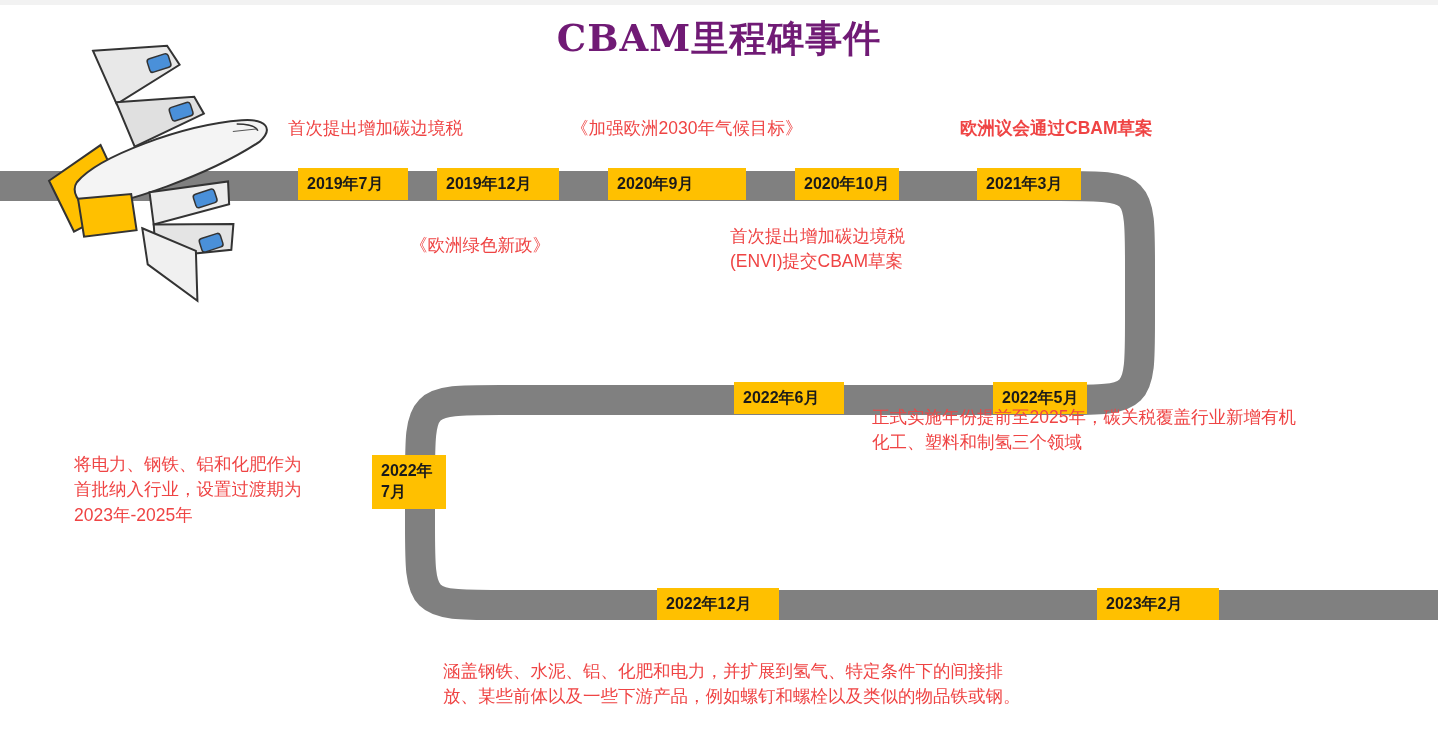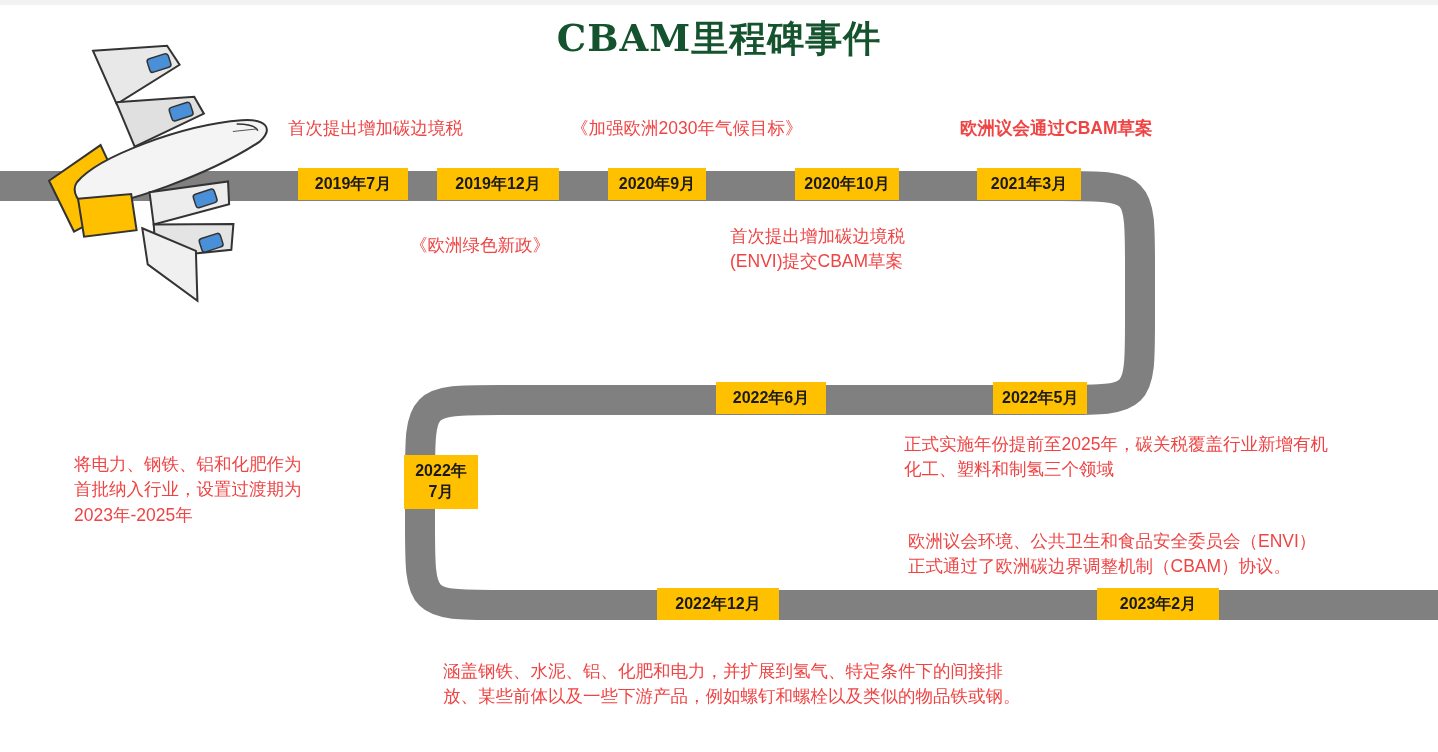--- a/index.html
+++ b/index.html
@@ -21,40 +21,39 @@
   #title {
     position: absolute;
     left: 0;
     top: 14px;
     width: 1438px;
     text-align: center;
     font-family: "DejaVu Serif", serif;
     font-size: 37px;
     font-weight: 700;
     letter-spacing: 1px;
-    color: #14532d;
+    color: #701a75;
     white-space: nowrap;
   }
   
   #road {
     position: absolute;
     left: 0;
     top: 0;
     width: 1438px;
     height: 752px;
     pointer-events: none;
   }
   
   .chip {
     position: absolute;
     background: #FFC000;
     color: #1a1a1a;
     font-weight: 700;
     font-size: 16px;
-    text-align: center;
     line-height: 1.25;
     padding: 6px 9px;
     box-sizing: border-box;
     white-space: nowrap;
     font-family: "Liberation Sans", sans-serif;
   }
   .chip.two-line {
     white-space: normal;
     line-height: 1.3;
   }
@@ -134,42 +133,40 @@
       <rect x="160" y="242" width="22" height="14" rx="3" fill="#4A90D9" stroke="#333" stroke-width="1.5"></rect>
 
       <path d="M58 166 L110 178 L104 214 L52 204 Z" fill="#FFC000" stroke="#333" stroke-width="2"></path>
 
       <path d="M110 214 L154 252 L140 300 L104 250 Z" fill="#F0F0F0" stroke="#333" stroke-width="2"></path>
     </g>
   </svg>
 
   <div class="chip" style="left:298px; top:168px; width:110px;">2019年7月</div>
   <div class="chip" style="left:437px; top:168px; width:122px;">2019年12月</div>
-  <div class="chip" style="left:608px; top:168px; width:98px;">2020年9月</div>
+  <div class="chip" style="left:608px; top:168px; width:138px;">2020年9月</div>
   <div class="chip" style="left:795px; top:168px; width:104px;">2020年10月</div>
   <div class="chip" style="left:977px; top:168px; width:104px;">2021年3月</div>
 
   <div class="chip" style="left:993px; top:382px; width:94px;">2022年5月</div>
-  <div class="chip" style="left:716px; top:382px; width:110px;">2022年6月</div>
+  <div class="chip" style="left:734px; top:382px; width:110px;">2022年6月</div>
 
-  <div class="chip two-line" style="left:372px; top:455px; width:74px;margin-left:32px;">2022年7月</div>
+  <div class="chip two-line" style="left:372px; top:455px; width:74px;">2022年7月</div>
 
   <div class="chip" style="left:625px; top:588px; width:122px;margin-left:32px;">2022年12月</div>
   <div class="chip" style="left:1097px; top:588px; width:122px;">2023年2月</div>
 
   <div class="label" style="left:288px; top:116px;">首次提出增加碳边境税</div>
   <div class="label" style="left:410px; top:233px;">《欧洲绿色新政》</div>
   <div class="label" style="left:571px; top:116px;">《加强欧洲2030年气候目标》</div>
   <div class="label" style="left:730px; top:224px;">首次提出增加碳边境税
 (ENVI)提交CBAM草案</div>
   <div class="label bold" style="left:960px; top:116px;">欧洲议会通过CBAM草案</div>
 
-  <div class="label" style="left:872px; top:432px;margin-left:32px;">正式实施年份提前至2025年，碳关税覆盖行业新增有机
+  <div class="label" style="left:872px; top:405px;">正式实施年份提前至2025年，碳关税覆盖行业新增有机
 化工、塑料和制氢三个领域</div>
   <div class="label" style="left:74px; top:452px;">将电力、钢铁、铝和化肥作为
 首批纳入行业，设置过渡期为
 2023年-2025年</div>
-  <div class="label" style="left:908px; top:529px;">欧洲议会环境、公共卫生和食品安全委员会（ENVI）
-正式通过了欧洲碳边界调整机制（CBAM）协议。</div>
   <div class="label" style="left:443px; top:659px;">涵盖钢铁、水泥、铝、化肥和电力，并扩展到氢气、特定条件下的间接排
 放、某些前体以及一些下游产品，例如螺钉和螺栓以及类似的物品铁或钢。</div>
 
 </div>
 
 </body></html>

